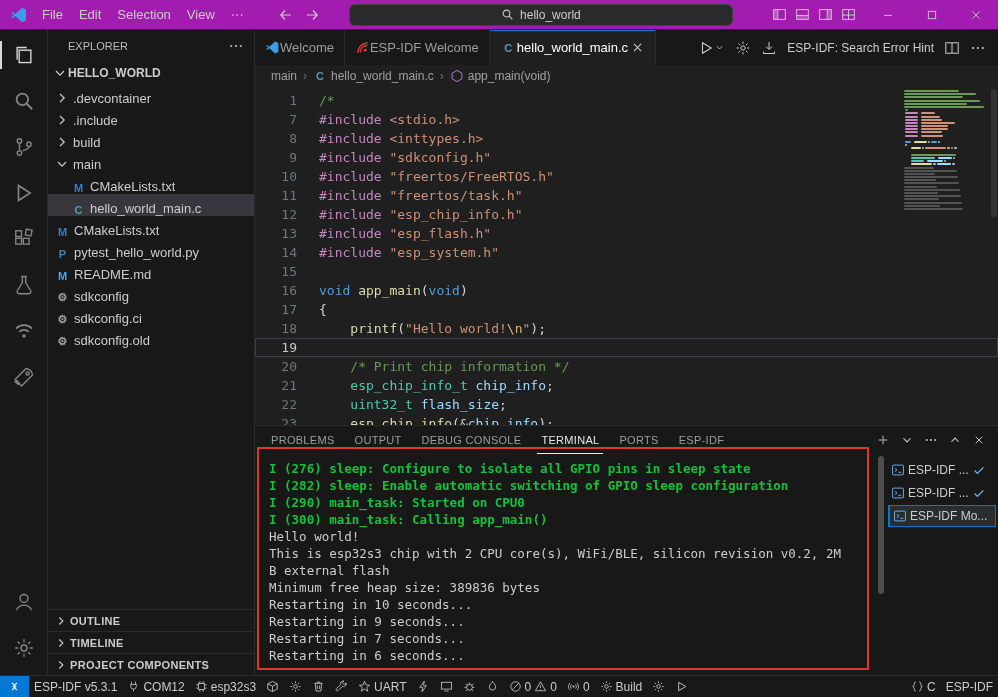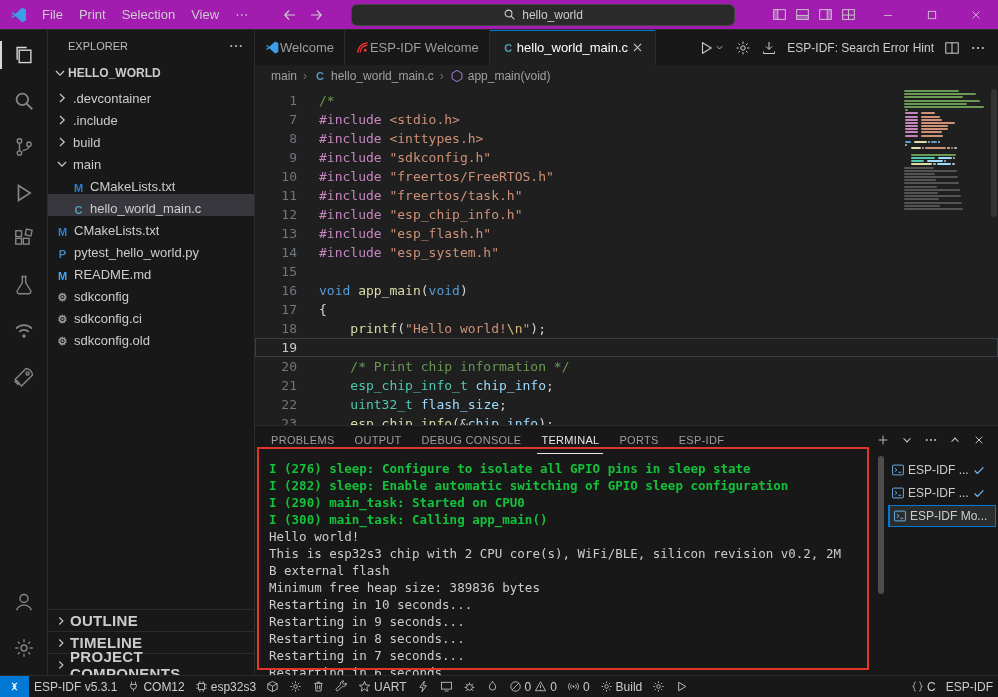--- a/index.html
+++ b/index.html
@@ -38,21 +38,21 @@
   .sidebar { width:207px; background:#181818; border-right:1px solid #2b2b2b; display:flex; flex-direction:column; }
   .sidebar-header { height:32px; flex:none; display:flex; align-items:center; justify-content:space-between; padding:0 10px 0 20px; font-size:11px; color:#bbbbbb; }
   .tree-root-row { height:22px; flex:none; display:flex; align-items:center; font-weight:700; font-size:12px; padding-left:4px; cursor:pointer; color:#cccccc; }
   .tree { flex:1; overflow:hidden; }
   .tree-row { height:22px; display:flex; align-items:flex-end; white-space:nowrap; cursor:pointer; color:#cccccc; }
   .tree-row.selected { background:#37373d; }
   .tree-row .icon { width:16px; color:#cccccc; }
   .ficon { display:inline-flex; width:17px; justify-content:center; flex:none; }
   .t-label { margin-left:3px; overflow:hidden; text-overflow:ellipsis; }
   .sidebar-sections { flex:none; }
-  .side-section { height:22px; display:flex; align-items:center; gap:2px; padding-left:6px; border-top:1px solid #2b2b2b; font-size:15px; font-weight:700; letter-spacing:.3px; color:#cccccc; cursor:pointer; }
+  .side-section { height:22px; display:flex; align-items:center; gap:2px; padding-left:6px; border-top:1px solid #2b2b2b; font-size:11px; font-weight:700; letter-spacing:.3px; color:#cccccc; cursor:pointer; }
   .side-section .icon { width:14px; height:14px; }
 
   .editor-group { flex:1; min-width:0; display:flex; flex-direction:column; background:#1f1f1f; }
 
   .tabbar { height:35px; flex:none; background:#181818; display:flex; justify-content:space-between; align-items:stretch; }
   .tabs { display:flex; }
   .tab { display:flex; align-items:center; gap:0; padding:0 10px; font-size:13px; color:#9d9d9d; border-right:1px solid #2b2b2b; cursor:pointer; position:relative; white-space:nowrap; }
   .tab .icon { width:15px; height:15px; }
   .tab.active { background:#1f1f1f; color:#ffffff; }
   .tab.active::before { content:''; position:absolute; top:0; left:0; right:0; height:1px; background:var(--accent); }
@@ -118,21 +118,21 @@
 <div class="window">
 
   <header class="titlebar">
     <span class="icon logo">
         <svg viewBox="0 0 16 16">
           <path d="M10.8 1.5L4.6 7.2 2.2 5.4l-1 .9L3.7 8l-2.5 1.7 1 .9 2.4-1.8 6.2 5.7 3.4-1.7V3.2z" fill="#3b9eea"></path>
         </svg>
       </span>
     <nav class="menus">
         <span class="menu-item">File</span>
-        <span class="menu-item">Print</span>
+        <span class="menu-item">Edit</span>
         <span class="menu-item">Selection</span>
         <span class="menu-item">View</span>
         <span class="menu-item">⋯</span>
       </nav>
     <div class="nav-arrows">
       <span class="icon">
           <svg viewBox="0 0 16 16">
             <path d="M13 8H3.5M7 3.5L2.8 8 7 12.5" fill="none" stroke="currentColor" stroke-width="1.2"></path>
           </svg>
         </span>
@@ -688,21 +688,20 @@
               <div class="t-line t-green">I (276) sleep: Configure to isolate all GPIO pins in sleep state</div>
               <div class="t-line t-green">I (282) sleep: Enable automatic switching of GPIO sleep configuration</div>
               <div class="t-line t-green">I (290) main_task: Started on CPU0</div>
               <div class="t-line t-green">I (300) main_task: Calling app_main()</div>
               <div class="t-line t-default">Hello world!</div>
               <div class="t-line t-default">This is esp32s3 chip with 2 CPU core(s), WiFi/BLE, silicon revision v0.2, 2M</div>
               <div class="t-line t-default">B external flash</div>
               <div class="t-line t-default">Minimum free heap size: 389836 bytes</div>
               <div class="t-line t-default">Restarting in 10 seconds...</div>
               <div class="t-line t-default">Restarting in 9 seconds...</div>
-              <div class="t-line t-default">Restarting in 8 seconds...</div>
               <div class="t-line t-default">Restarting in 7 seconds...</div>
               <div class="t-line t-default">Restarting in 6 seconds...</div>
             </div>
           <div class="terminal-scrollbar">
               <div class="t-slider"></div>
             </div>
           <div class="terminal-list">
               <div class="tl-item">
                 <span class="icon">
                   <svg viewBox="0 0 16 16">

